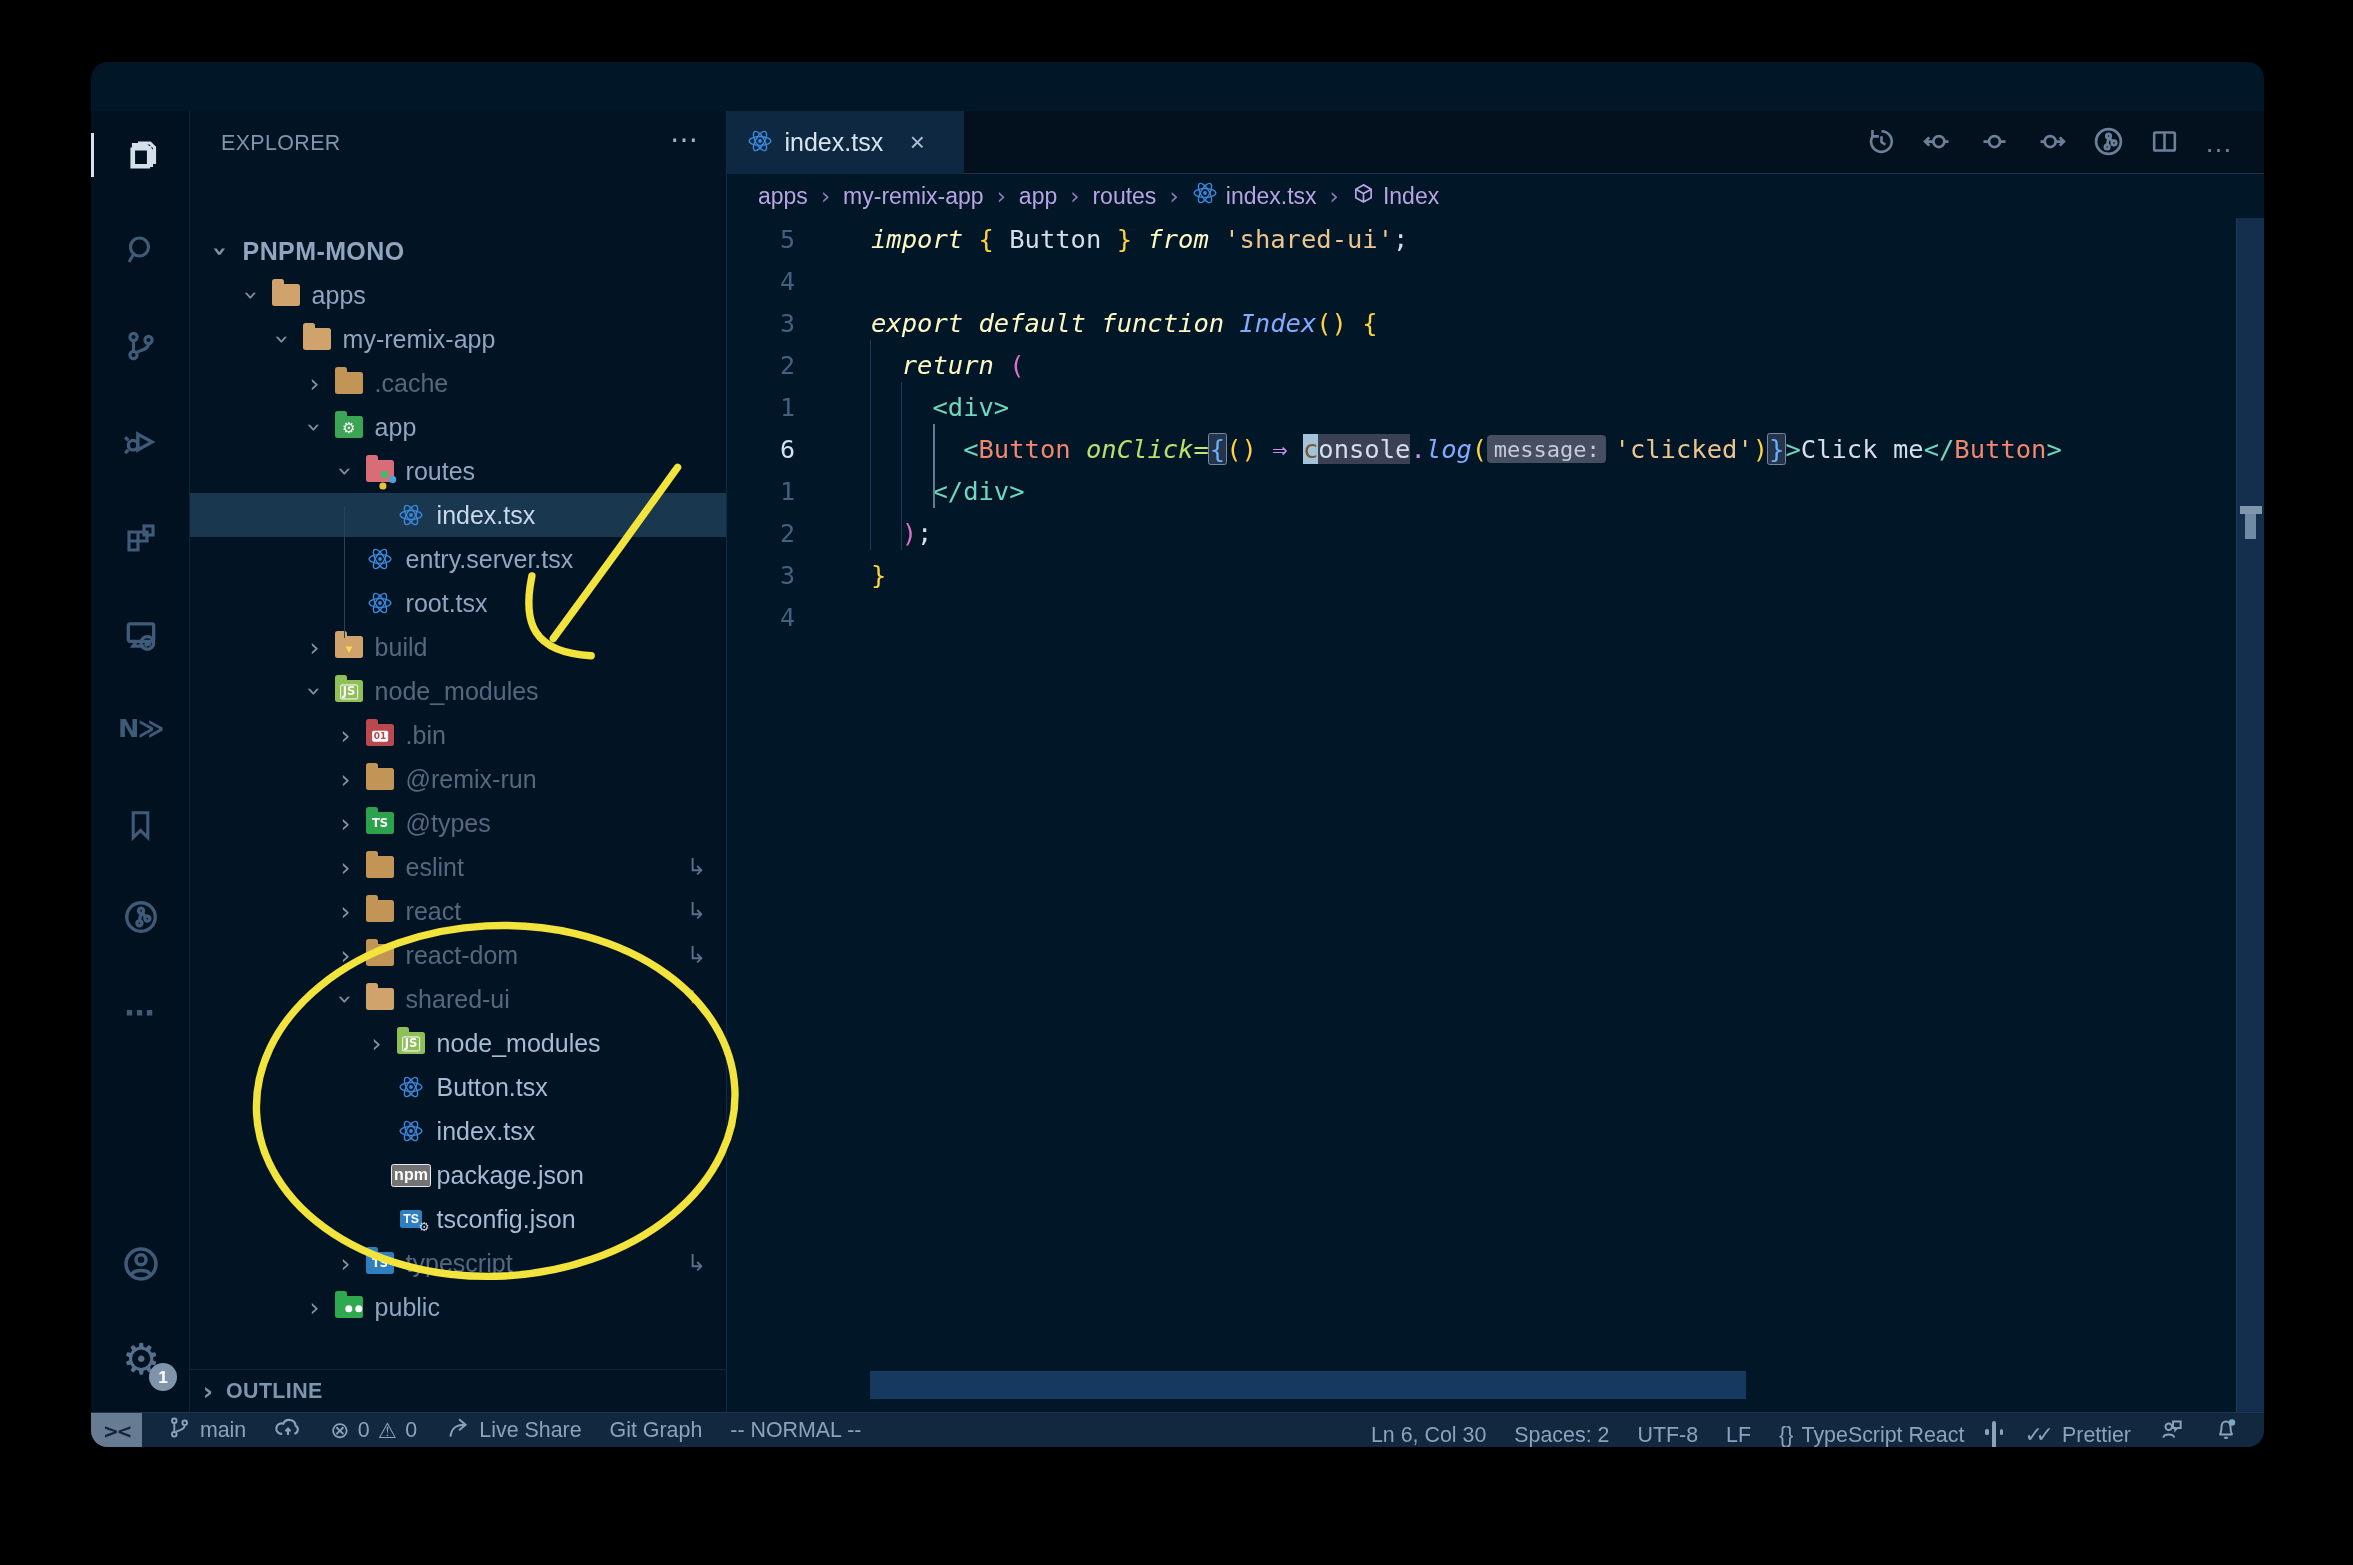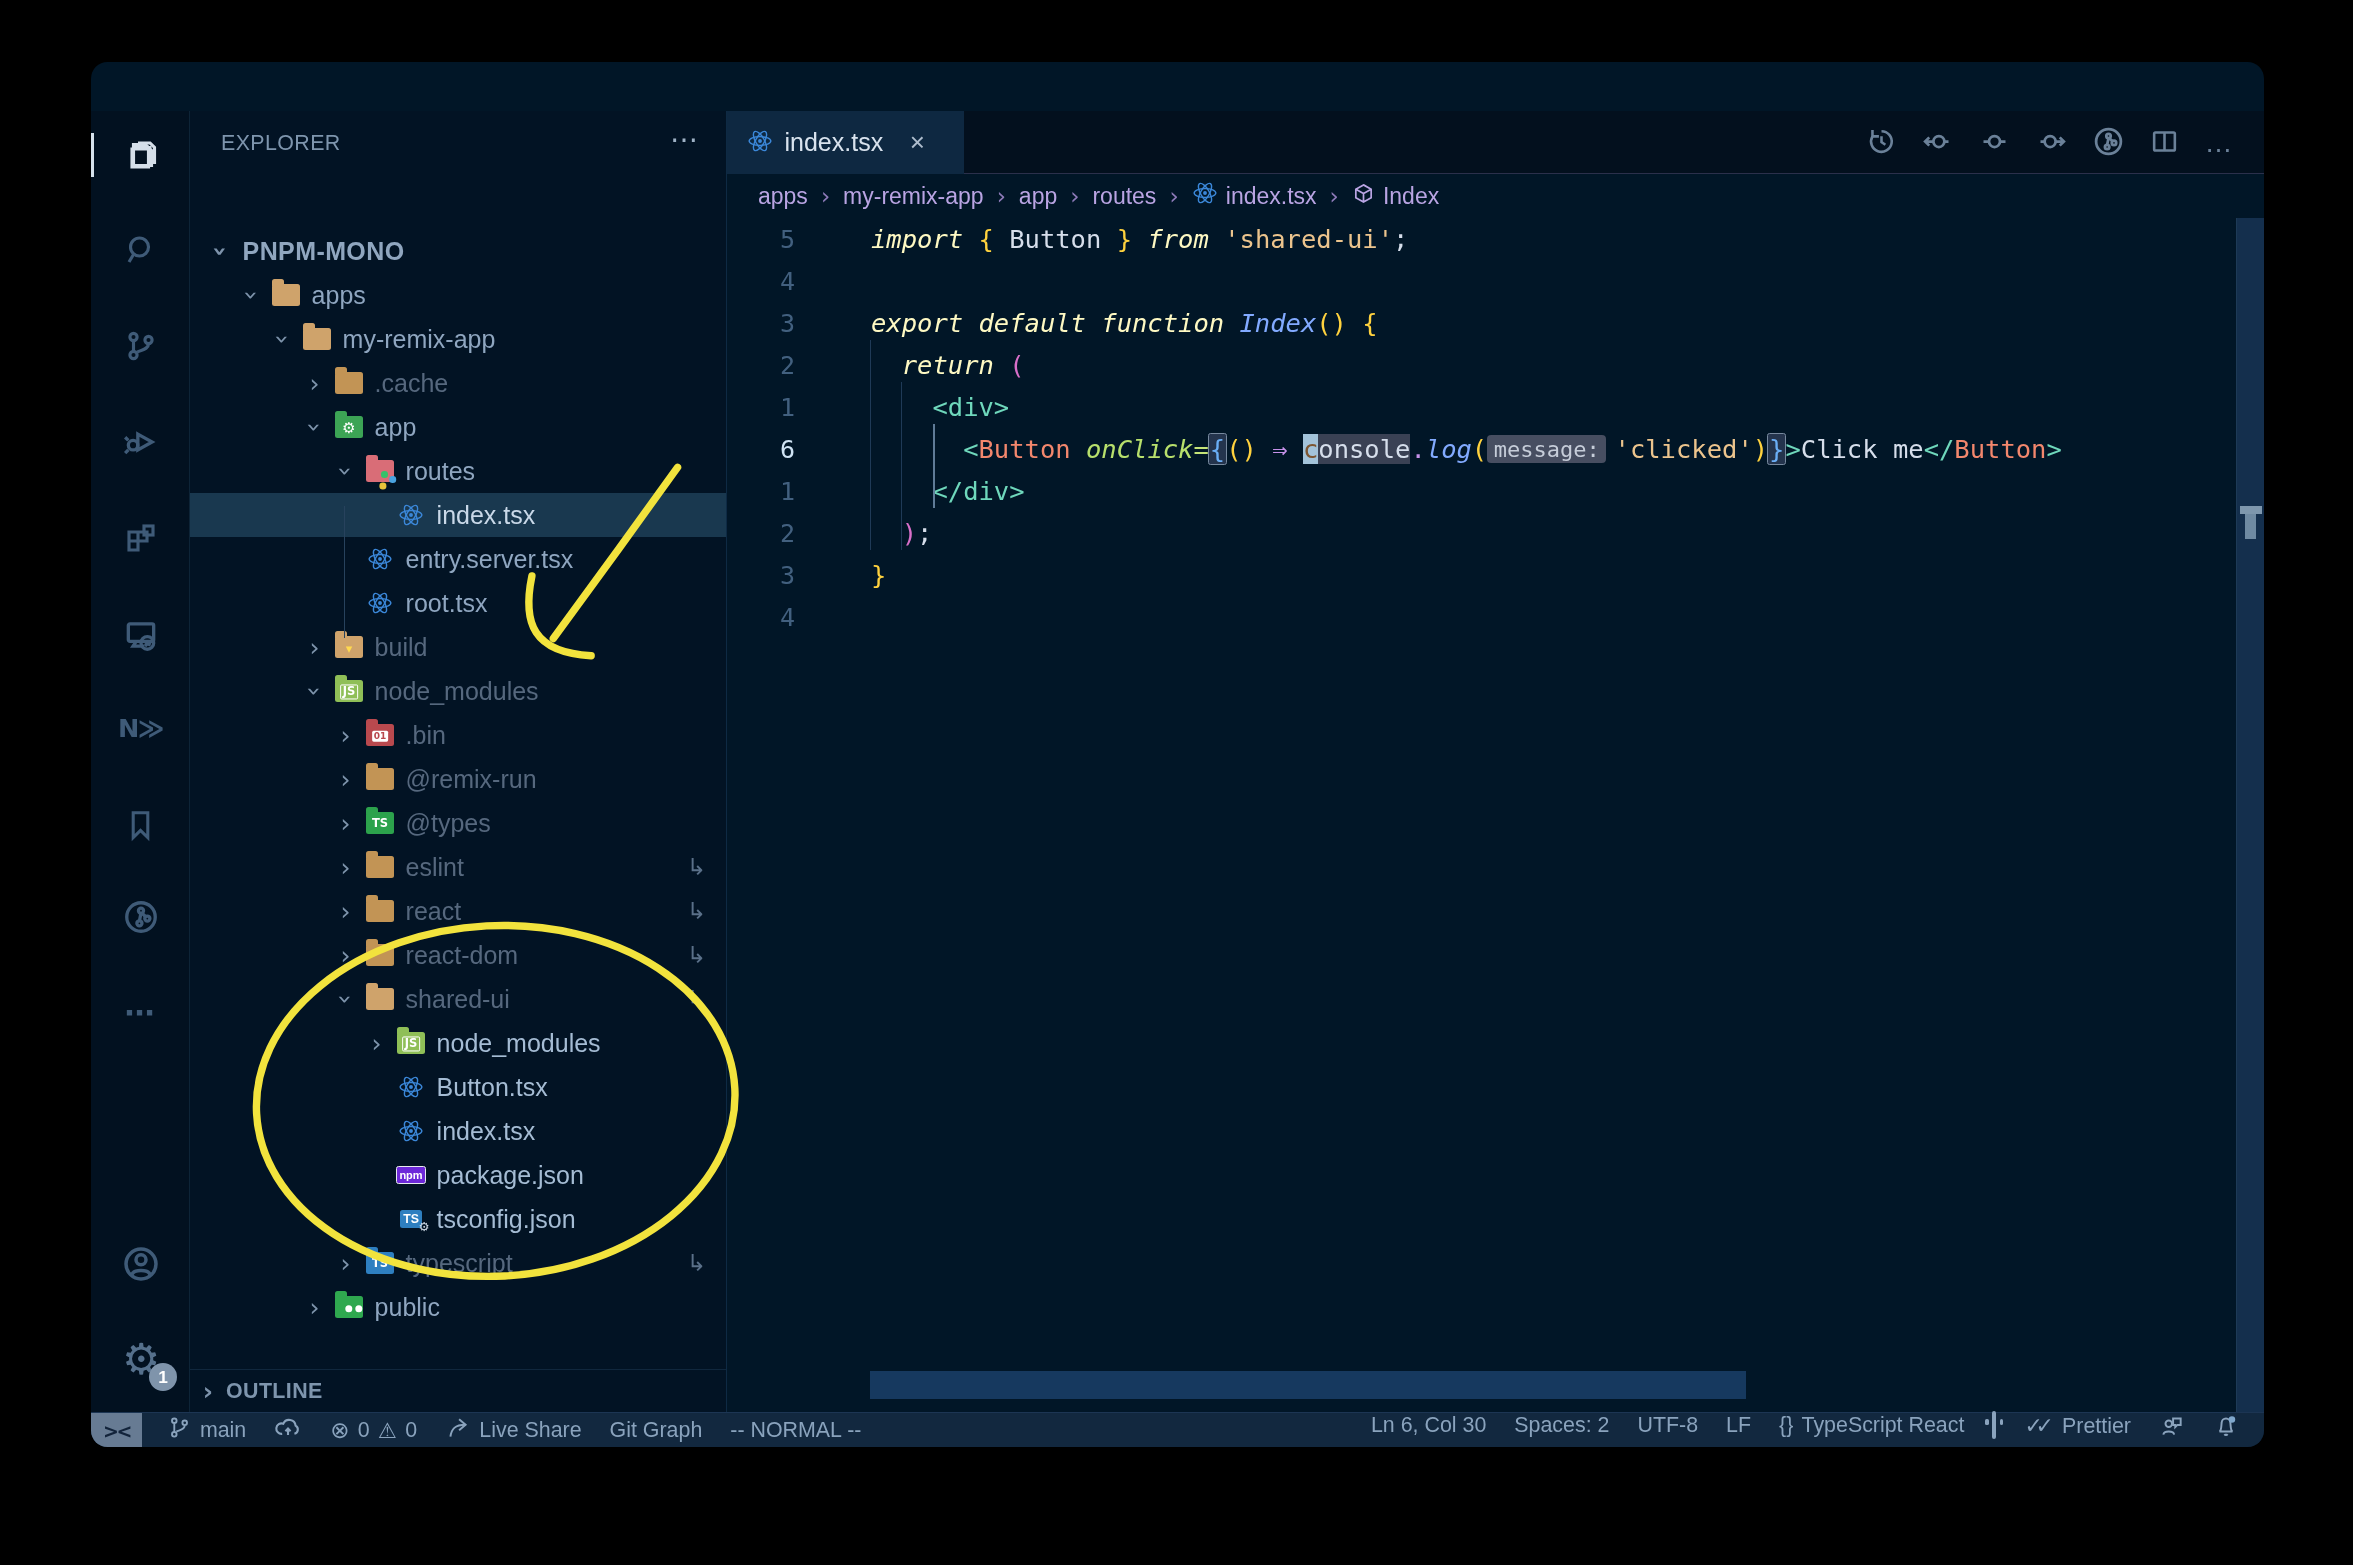--- a/index.html
+++ b/index.html
@@ -55,21 +55,21 @@
   .ticon { width:38px; flex:none; display:flex; align-items:center; justify-content:center; position:relative; }
   .folder { width:28px; height:21.4px; border-radius:2.5px; position:relative; }
   .folder::before { content:""; position:absolute; left:0; top:-5px; width:12.3px; height:6.6px; border-radius:2.5px 2.5px 0 0; background:inherit; }
   .ovl { position:absolute; font-size:11.5px; font-weight:bold; color:#fff; line-height:1;
          left:50%; top:55%; transform:translate(-50%,-50%); font-family:"DejaVu Sans", sans-serif; }
   .ovl.big { font-size:15px; }
   .dotset { position:absolute; left:55%; top:50%; width:6.6px; height:6.6px; border-radius:50%; background:#35c26a;
             box-shadow: 8.2px 5px 0 0 #4aa3e0, -1.6px 11.5px 0 0 #e8c23a; }
   .users { position:absolute; left:50%; top:58%; transform:translate(-50%,-50%); width:7.4px; height:7.4px; border-radius:50%;
            background:#fff; box-shadow: 10px 0 0 0 #fff; }
-  .npmb { background:#6d28d9; color:#fff; font-size:11px; font-weight:bold; border-radius:2.5px; padding:2.5px 2.5px;
+  .npmb { background:#737373; color:#fff; font-size:16px; font-weight:bold; border-radius:2.5px; padding:2.5px 2.5px;
           border:1.6px solid #e8eaef; line-height:1; }
   .tsb { background:#2e7fc0; color:#fff; font-size:12.3px; font-weight:bold; border-radius:2.5px; padding:2.5px 3.3px; line-height:1; position:relative; }
   .tsb .g { position:absolute; right:-7.4px; bottom:-5.8px; font-size:12.3px; color:#cfd9e6; font-family:"DejaVu Sans", sans-serif; }
   .tlabel { margin-left:6.6px; }
   .symlink { position:absolute; right:20px; color:#5a7089; font-size:23px; font-family:"DejaVu Sans", sans-serif; }
   .tguide { position:absolute; left:154px; top:395px; width:0.8px; height:132px; background:#27425d; }
   .sb-section { position:absolute; left:0; width:100%; height:44px; border-top:0.8px solid #10273d;
                 display:flex; align-items:center; color:#7e95ad; font-weight:bold; font-size:21.4px; letter-spacing:0.4px; }
   .sb-section .chev { width:36px; }
 
@@ -107,21 +107,21 @@
   .iguide.bright { background:#5f7b97; width:1.6px; }
   .vscroll { position:absolute; right:0; top:107px; bottom:0; width:28px; background:#142f4d; border-left:0.8px solid #1d3a57;}
   .vmark { position:absolute; left:2.5px; top:288px; width:22px; height:8.2px; background:#7e97ad; }
   .vmark::after { content:""; position:absolute; left:5.8px; top:8.2px; width:10.7px; height:25px; background:#6f8aa2; }
   .hscroll { position:absolute; left:143px; top:1260px; width:876px; height:28px; background:#16395f; }
 
   
   .statusbar { position:absolute; left:0; bottom:0; width:100%; height:35px; background:#12283f; border-top:0.8px solid #1c3553;
                color:#8aa3bd; font-size:21.4px; }
   .sb-left { position:absolute; left:0; top:0; height:35px; display:flex; align-items:center; gap:28px; }
-  .sb-right { position:absolute; right:0; top:0; height:35px; display:flex; align-items:flex-start; gap:28px; padding-right:25px; }
+  .sb-right { position:absolute; right:0; top:0; height:35px; display:flex; align-items:flex-end; gap:28px; padding-right:25px; }
   .sb-item { display:flex; align-items:center; gap:8.2px; white-space:nowrap; }
   .sb-item svg { stroke:currentColor; fill:none; stroke-width:1.8; }
   .sb-remote { width:51px; height:35px; background:#677b93; color:#12233a; display:flex; align-items:center; justify-content:center;
                font-weight:bold; font-size:19px; letter-spacing:-2.5px; margin-right:-3.3px; font-family:"DejaVu Sans", sans-serif; }
   .glyph { font-family:"DejaVu Sans", sans-serif; }
   .copilot { width:25px; height:20px; border:2.1px solid #8aa3bd; border-radius:6.6px; position:relative; }
   .copilot::before, .copilot::after { content:""; position:absolute; top:5.8px; width:3.3px; height:5.8px; background:#8aa3bd; border-radius:1.6px; }
   .copilot::before{ left:5.8px; } .copilot::after{ right:5.8px; }
   .dblcheck { letter-spacing:-7.4px; padding-right:7.4px; font-family:"DejaVu Sans", sans-serif; }
 

